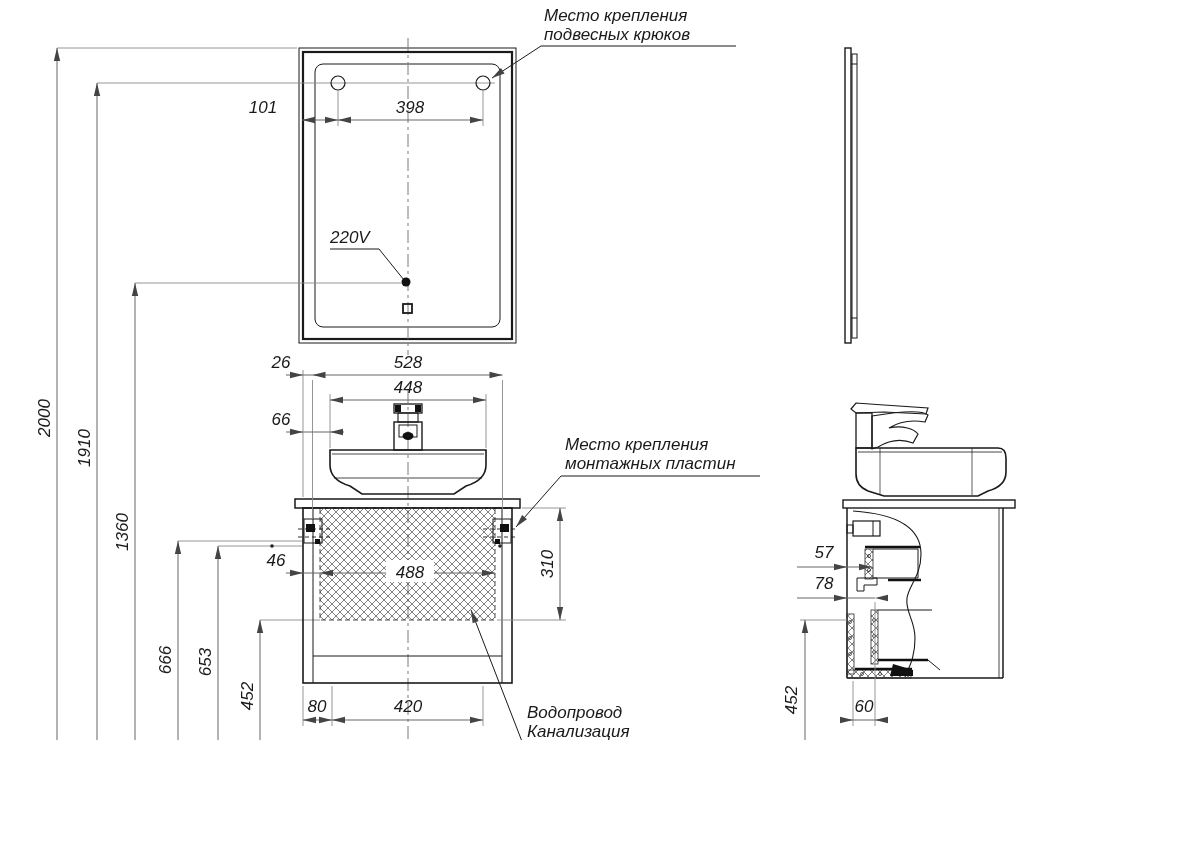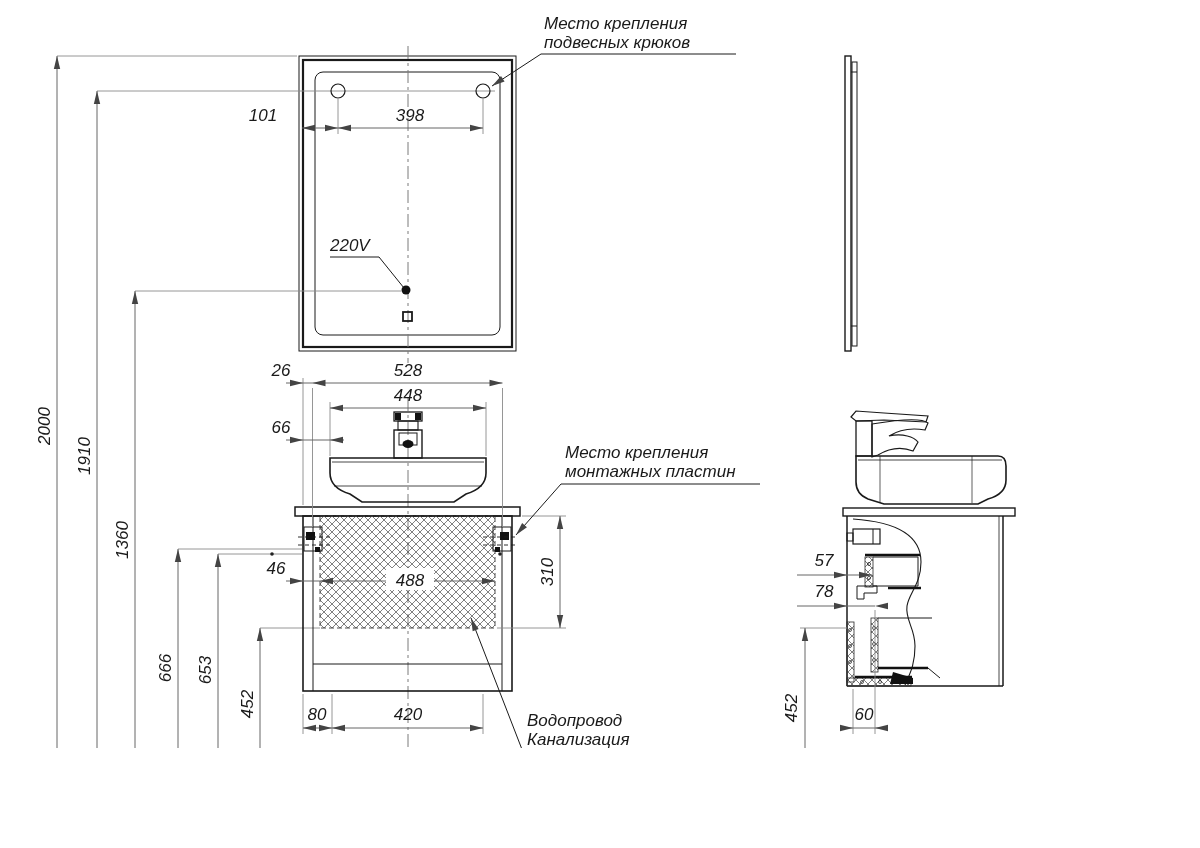--- a/index.html
+++ b/index.html
@@ -1,17 +1,17 @@
 <!DOCTYPE html>
 <html><head>
 <meta charset="utf-8">
 <style>
   html,body{margin:0;padding:0;background:#fff;}
   .canvas{position:relative;width:1200px;height:740px;background:#fff;overflow:hidden;
-          font-family:"Liberation Sans","DejaVu Sans",sans-serif;margin-top:8px;}
+          font-family:"Liberation Sans","DejaVu Sans",sans-serif;}
   svg text{font-family:"Liberation Sans","DejaVu Sans",sans-serif;font-style:italic;
            fill:#1a1a1a;font-size:17px;}
   svg text.note{font-size:17px;}
   .obj{stroke:#1a1a1a;fill:none;}
   .dim{stroke:#676767;stroke-width:1;fill:none;}
   .ext{stroke:#8a8a8a;stroke-width:0.9;fill:none;}
   .lead{stroke:#1a1a1a;stroke-width:1;fill:none;}
   .cl{stroke:#7a7a7a;stroke-width:1;stroke-dasharray:13 4 3 4;fill:none;}
   .hatchbox{fill:url(#xh);stroke:#3a3a3a;stroke-width:0.9;stroke-dasharray:5 3;}
   .hatchsolid{fill:url(#xh);stroke:#2a2a2a;stroke-width:0.8;}

